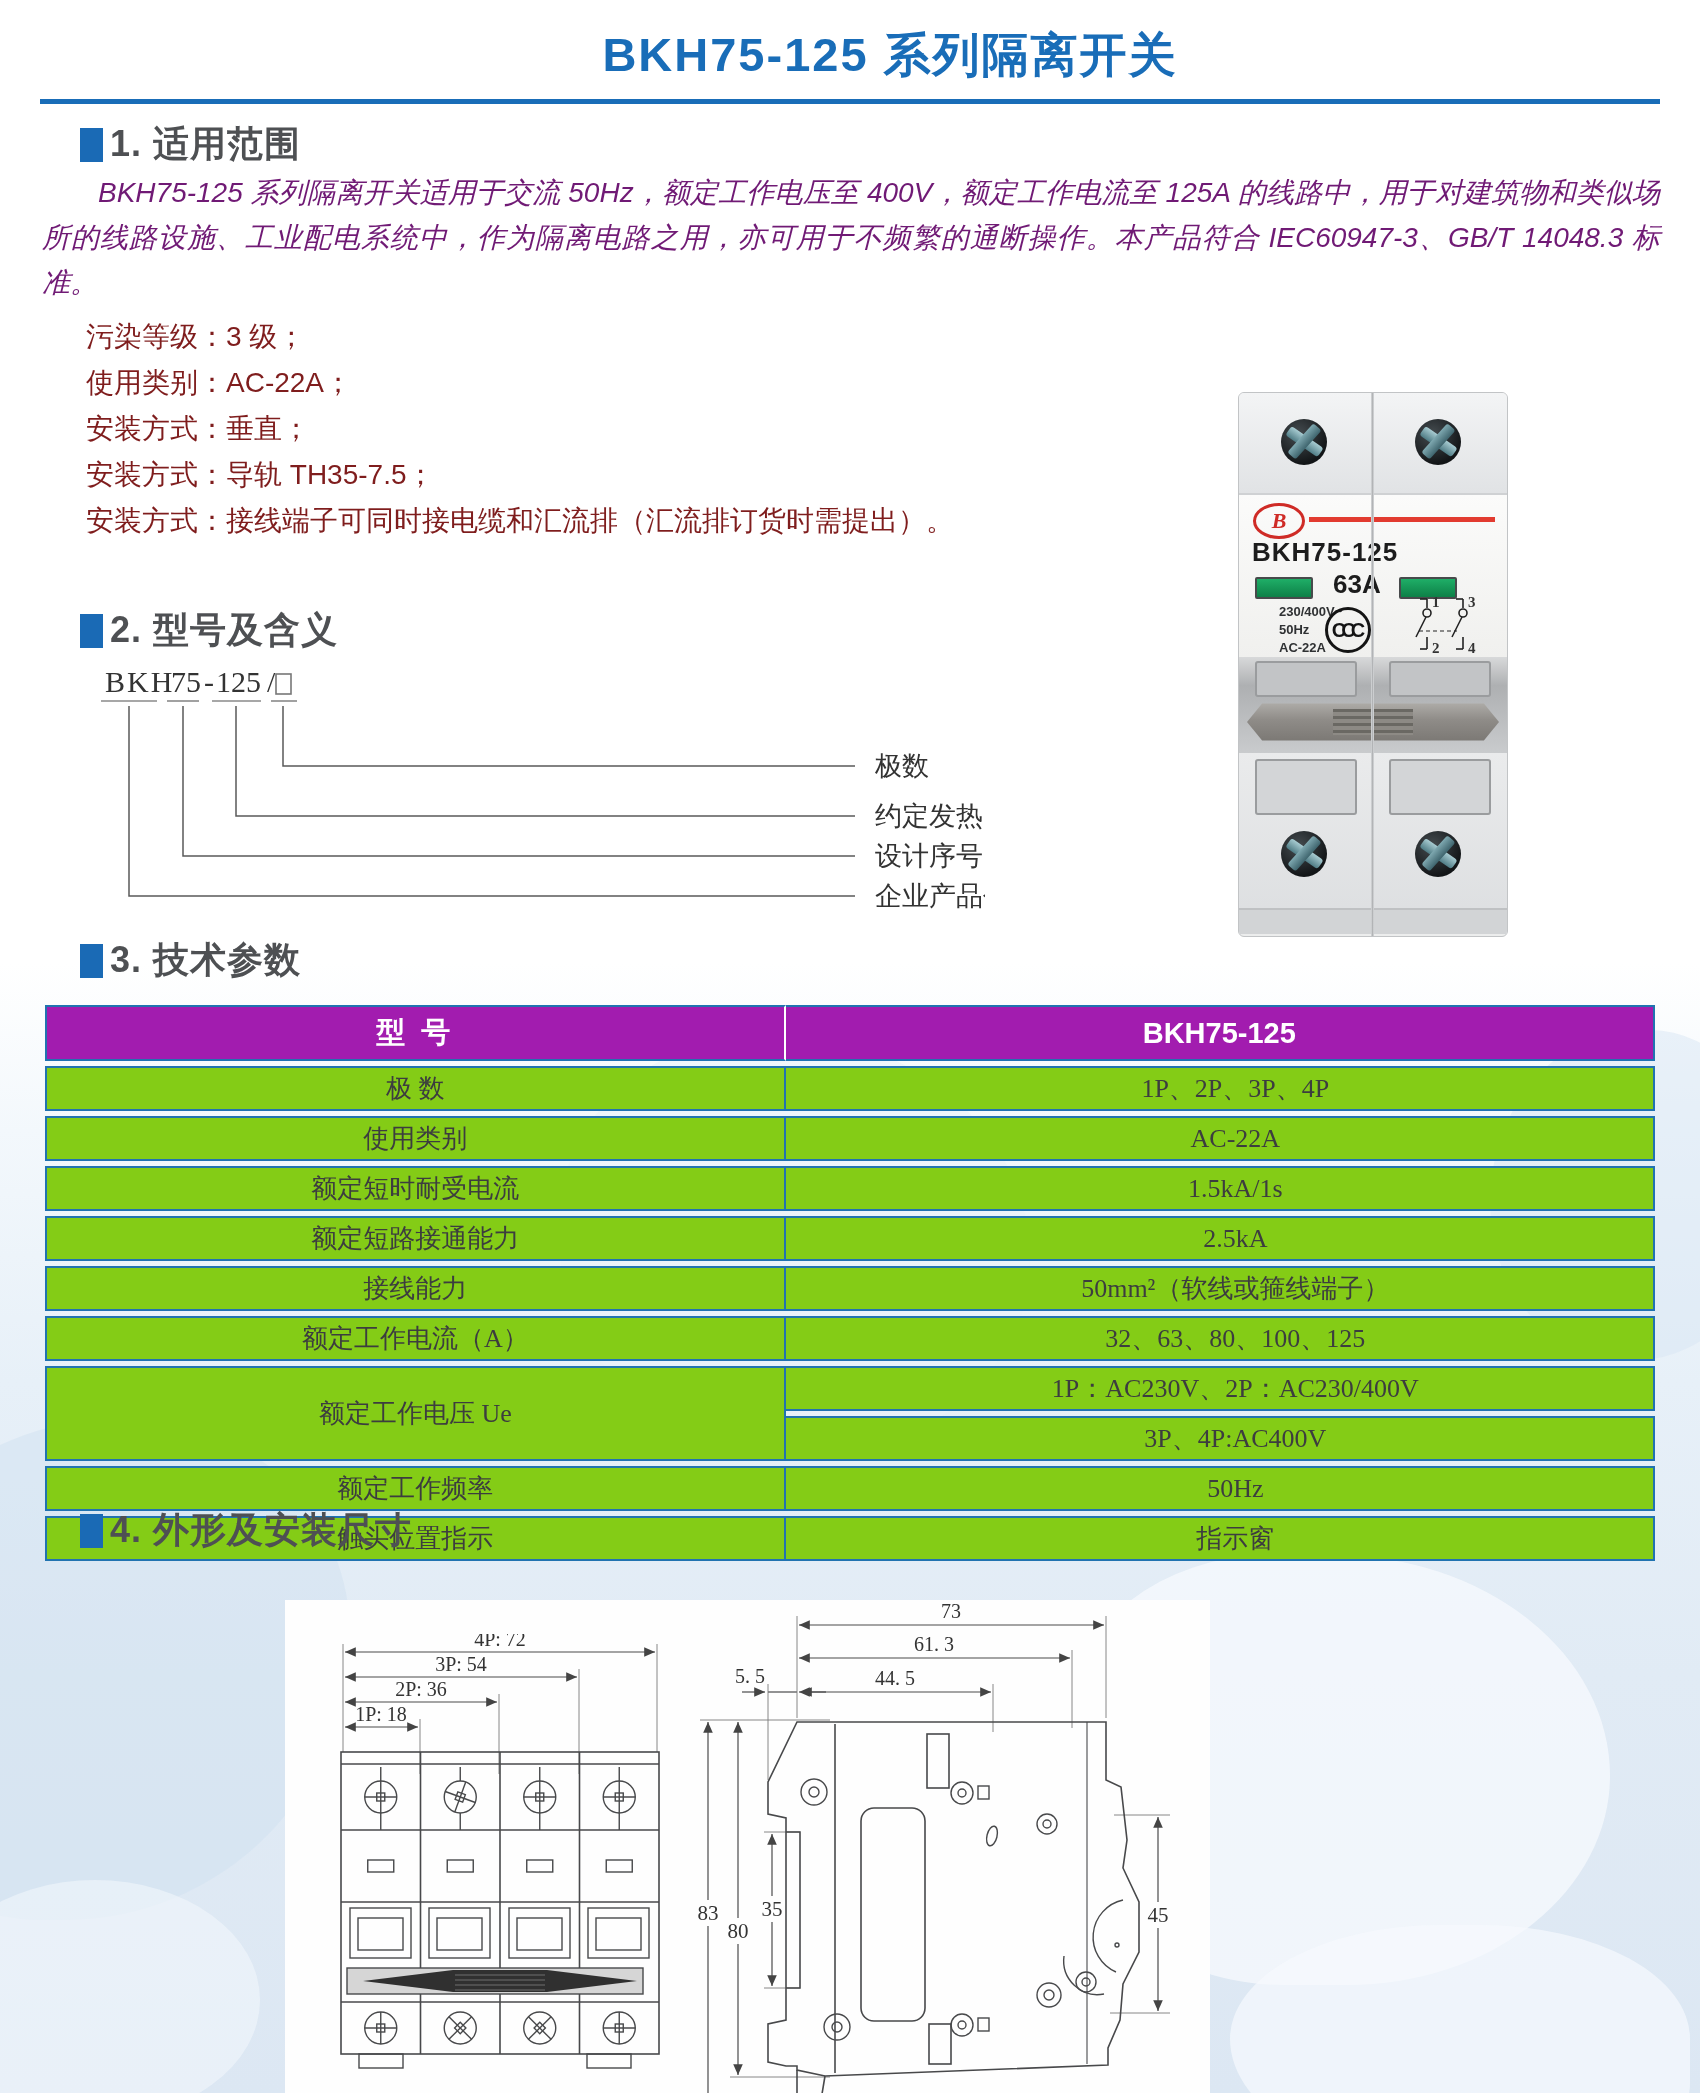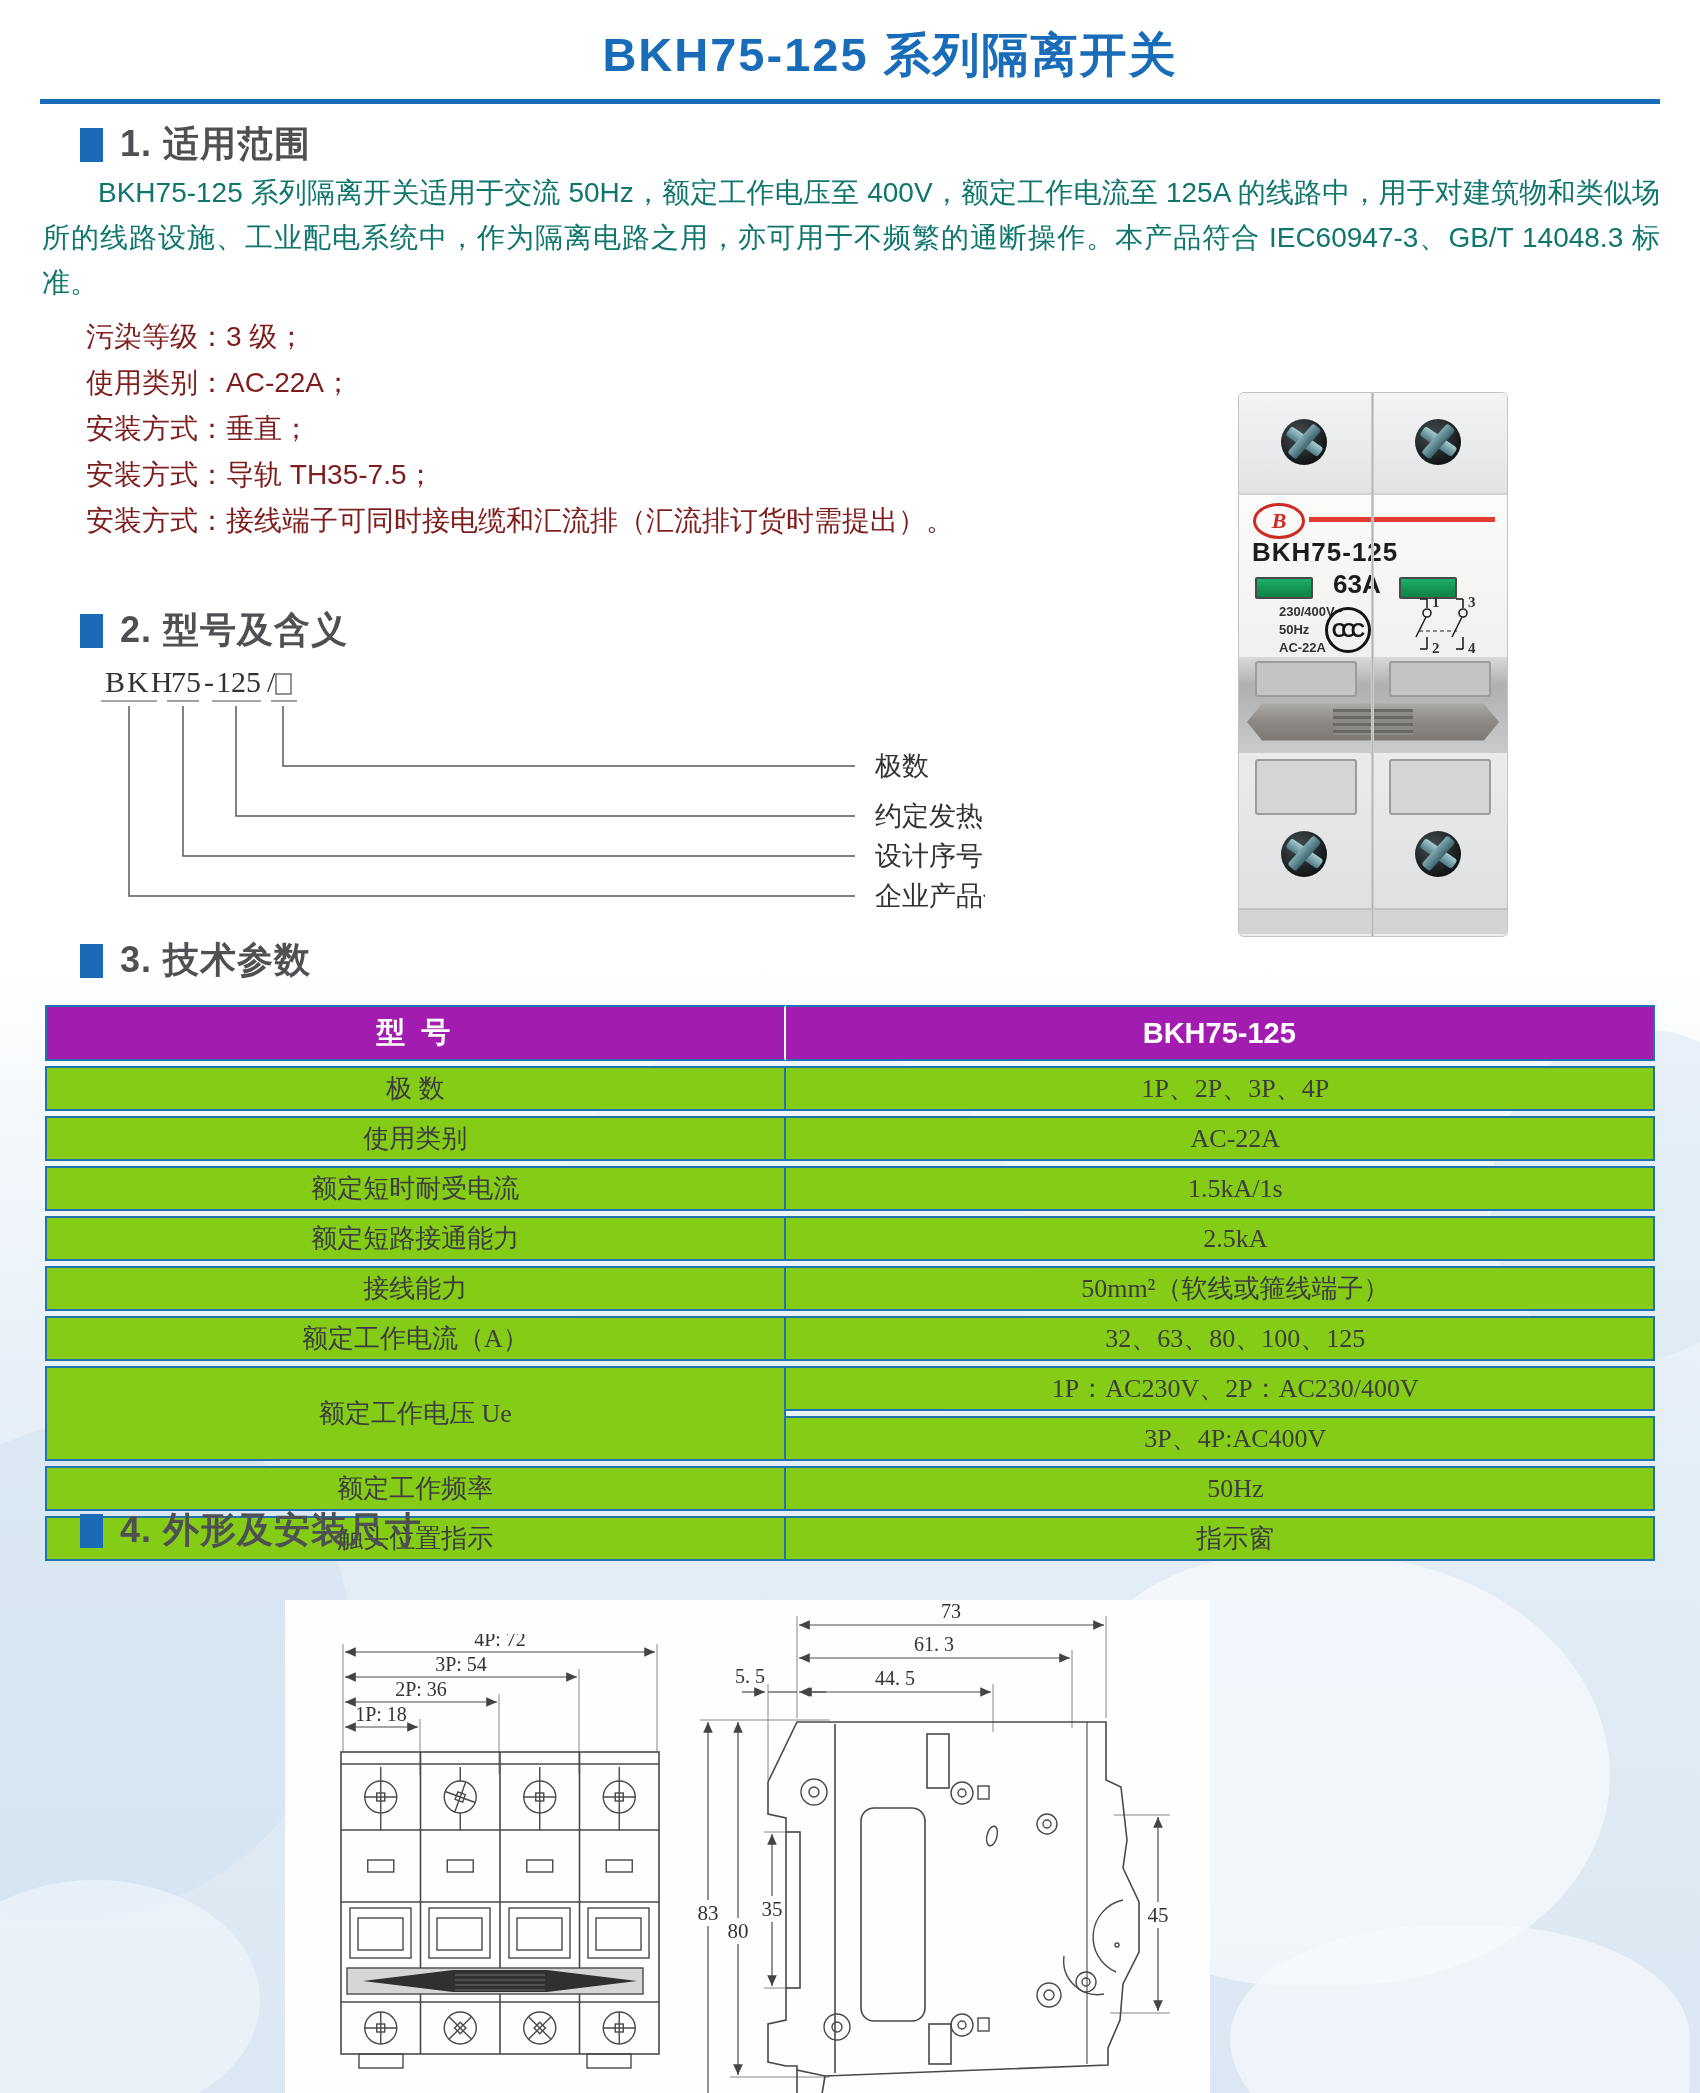--- a/index.html
+++ b/index.html
@@ -14,25 +14,25 @@
   .wm3{left:-150px;top:1420px;width:500px;height:500px;background:#cfe0ef;opacity:.45;border-radius:55% 45% 60% 40%;}
   .wm4{left:-70px;top:1880px;width:330px;height:240px;background:#f2f7fc;opacity:.6;border-radius:50%;}
   .wm5{left:1490px;top:1030px;width:280px;height:330px;background:#d7e6f4;opacity:.5;border-radius:55% 45% 50% 50%;}
   .wm6{left:560px;top:1035px;width:470px;height:420px;background:#eaf2fa;opacity:.5;border-radius:45% 55% 48% 52%;}
 
   .layer{position:absolute;z-index:1;}
 
   .page-title{top:24px;left:0;width:100%;text-align:center;font-size:47px;font-weight:bold;color:#196db8;letter-spacing:2px;padding-left:40px;}
   .title-rule{top:99px;left:40px;width:1620px;height:5px;background:#196db8;}
 
-  .sec-head{display:flex;align-items:center;gap:17px;padding-left:25px;}
+  .sec-head{display:flex;align-items:center;gap:7px;padding-left:25px;}
   .sec-head .sq{width:23px;height:34px;background:#1a6ab5;}
   .sec-head .txt{font-size:36px;font-weight:bold;color:#4e5053;letter-spacing:1px;}
 
-  .para{top:170px;left:42px;width:1618px;font-size:28px;line-height:45px;color:#0f766e;text-align:justify;text-indent:2em;}
+  .para{top:170px;left:42px;width:1618px;font-size:28px;line-height:45px;color:#701a75;text-align:justify;text-indent:2em;font-style:italic;}
   .bullets{top:314px;left:86px;font-size:28px;line-height:46px;color:#7f1d1d;}
 
   
   .spec-table{top:1000px;left:45px;width:1610px;border-collapse:separate;border-spacing:0 5px;font-family:"Liberation Serif",serif;}
   .spec-table th{background:#a21caf;color:#ffffff;font-family:"Liberation Sans",sans-serif;font-size:29px;font-weight:bold;height:50px;border-top:2px solid #2173b0;border-bottom:2px solid #2173b0;}
   .spec-table th.l{width:46%;border-left:2px solid #2173b0;border-right:2px solid #ffffff;letter-spacing:4px;}
   .spec-table th.r{border-right:2px solid #2173b0;}
   .spec-table td{background:#84cc16;font-size:26px;color:#3c3d3f;text-align:center;height:39px;border-top:2px solid #2173b0;border-bottom:2px solid #2173b0;}
   .spec-table td.l{border-left:2px solid #2173b0;border-right:2px solid #2173b0;}
   .spec-table td.r{border-right:2px solid #2173b0;padding-left:33px;}

